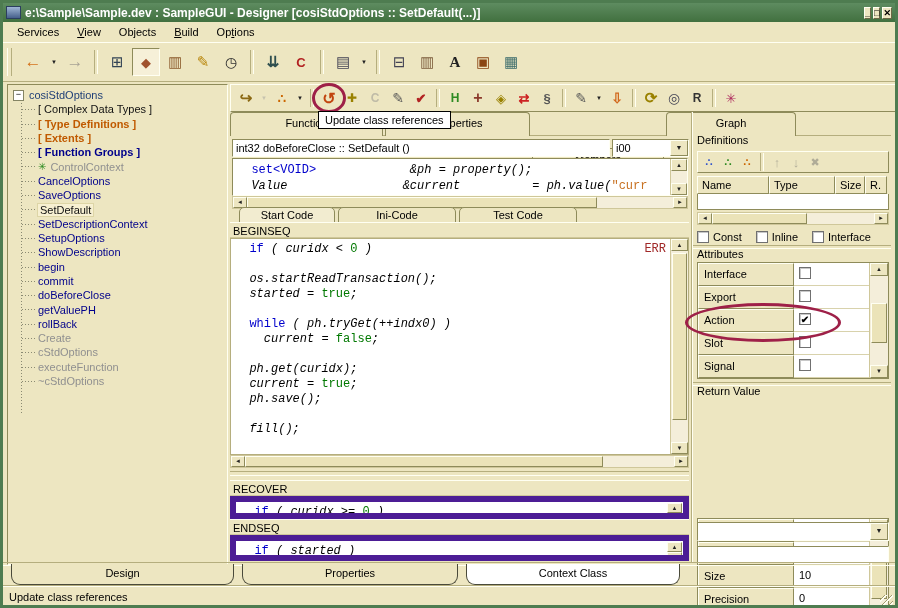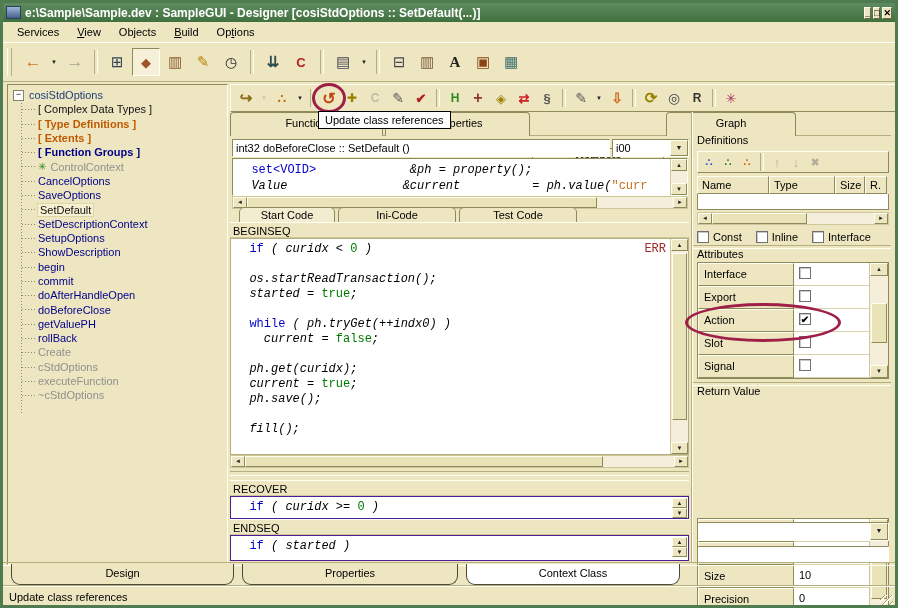--- a/index.html
+++ b/index.html
@@ -101,21 +101,21 @@
   .sec-hdr{position:absolute;left:227px;width:459px;height:16px;box-sizing:border-box;
     border-top:1px solid #FFFFF2;border-bottom:1px solid #CFC79A;padding:2px 0 0 3px;}
   #code-editor{position:absolute;left:227px;top:235px;width:459px;height:217px;box-sizing:border-box;
     border:1px solid #B5AE7E;background:#fff;}
   #code-lines{position:absolute;left:0;top:0;right:17px;bottom:0;padding:3px 0 0 4px;overflow:hidden;}
   #code-vscroll{position:absolute;right:0;top:0;width:17px;bottom:0;background:#F4EEDA;border-left:1px solid #CFC79A;}
   #err{position:absolute;right:22px;top:3px;}
   .mini2{position:absolute;right:1px;top:1px;width:15px;bottom:1px;}
   .mini2 .sbtn{height:10px;line-height:8px;}
   .small-editor{position:absolute;left:227px;width:459px;background:#fff;box-sizing:border-box;
-    border:1px solid #4c1d95;padding:3px 18px 0 4px;overflow:hidden;}
+    border:6px solid #4c1d95;padding:3px 18px 0 4px;overflow:hidden;}
   .sep-band{position:absolute;left:227px;width:459px;height:3px;
     border-top:1px solid #B5AE7E;border-bottom:1px solid #FFFFF2;}
   
   #right-sep{position:absolute;left:688px;top:109px;width:0;height:451px;
     border-left:1px solid #B5AE7E;border-right:1px solid #FFFFF2;}
   .panel-label{position:absolute;left:694px;}
   .rp-box{position:absolute;left:694px;width:192px;box-sizing:border-box;}
   #params-toolbar{top:148px;height:22px;border:1px solid;border-color:#FFFFF2 #8E8B5A #8E8B5A #FFFFF2;
     display:flex;align-items:center;padding-left:2px;gap:1px;}
   .hdr-cell{background:#EDE6C1;border:1px solid;border-color:#FFFFF2 #8E8B5A #8E8B5A #FFFFF2;
@@ -241,23 +241,20 @@
         <div class="tree-item child">
           <span class="t-navy">ShowDescription</span>
         </div>
         <div class="tree-item child">
           <span class="t-navy">begin</span>
         </div>
         <div class="tree-item child">
           <span class="t-navy">commit</span>
         </div>
         <div class="tree-item child">
-          <span class="t-navy">doAfterHandleOpen</span>
-        </div>
-        <div class="tree-item child">
           <span class="t-navy">doBeforeClose</span>
         </div>
         <div class="tree-item child">
           <span class="t-navy">getValuePH</span>
         </div>
         <div class="tree-item child">
           <span class="t-navy">rollBack</span>
         </div>
         <div class="tree-item child">
           <span class="t-gray">Create</span>

